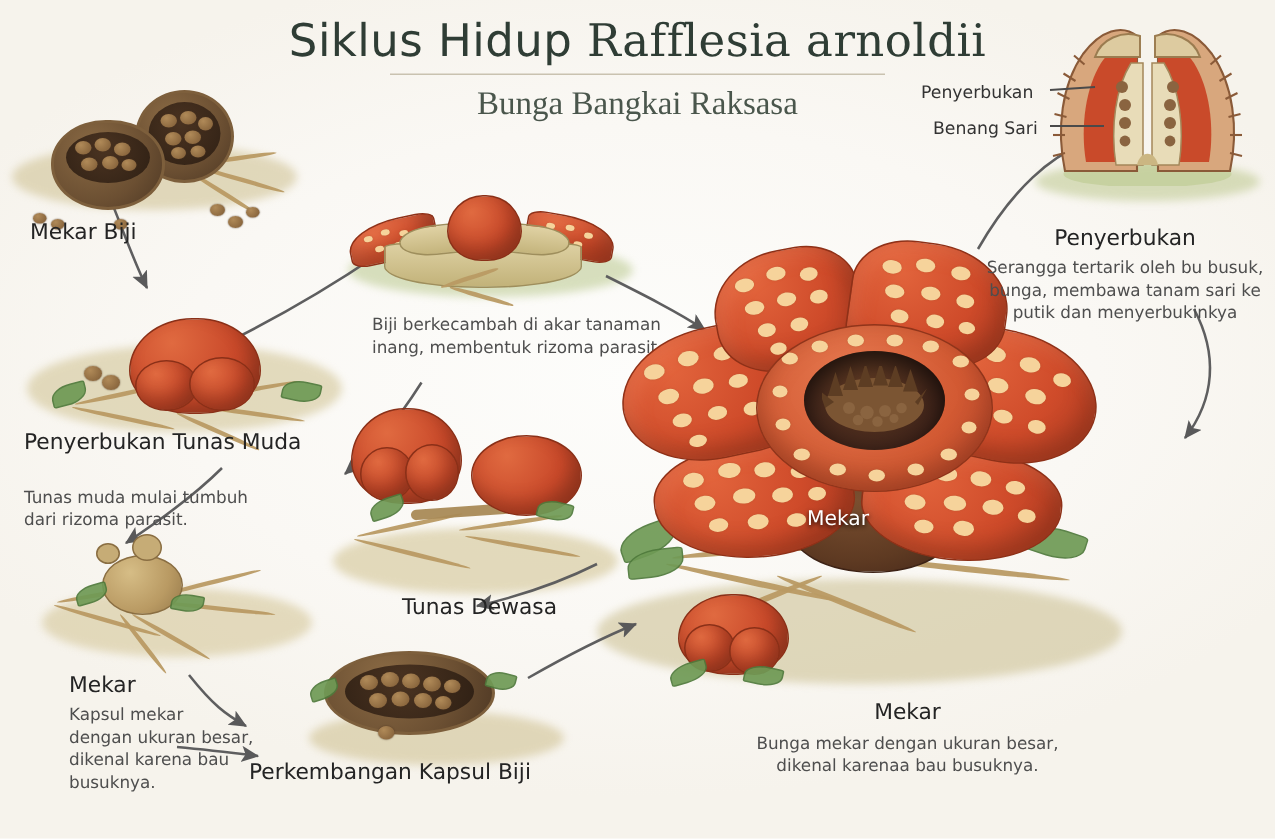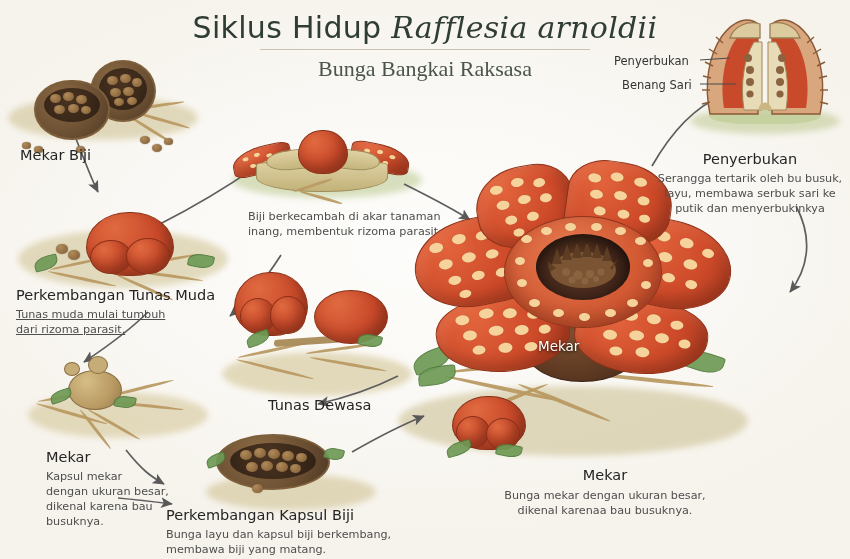--- a/index.html
+++ b/index.html
@@ -13,21 +13,21 @@
     background:
       radial-gradient(ellipse 60% 50% at 50% 45%, #fdfdfb 0%, #faf8f4 60%, #f6f3ec 100%);
     overflow:hidden;
   }
   
   .title-wrap{position:absolute;left:0;top:10px;width:850px;text-align:center;}
   .title{
     font-size:30px;color:#2f3d35;letter-spacing:.3px;
     font-family:"DejaVu Sans", sans-serif;font-weight:400;
   }
-  .title .sp{font-style:italic;font-family:"DejaVu Serif",serif;}
+  .title .sp{font-family:"DejaVu Serif",serif;}
   .title-rule{
     width:330px;height:1px;background:#c9c2b0;margin:4px auto 0;
   }
   .subtitle{
     margin-top:6px;font-size:22px;color:#4a564c;
     font-family:Liberation Serif, serif;
   }
   
   .lbl{position:absolute;color:#2b2b2b;font-family:"DejaVu Sans", sans-serif;}
   .lbl .h{font-size:14.5px;color:#242424;display:block;line-height:1.25;}
@@ -173,22 +173,22 @@
     <div class="root" style="left:90px;top:66px;width:60px;height:2.5px;transform:rotate(24deg);"></div>
     <div class="leafc" style="left:6px;top:48px;width:22px;height:12px;transform:rotate(-14deg);"></div>
     <div class="leafc" style="left:160px;top:46px;width:24px;height:12px;transform:rotate(12deg);"></div>
     <div class="bud" style="left:58px;top:4px;width:86px;height:62px;"></div>
     <div class="bud" style="left:62px;top:32px;width:40px;height:32px;border-radius:50%;"></div>
     <div class="bud" style="left:98px;top:30px;width:42px;height:34px;border-radius:50%;"></div>
     <div class="seed" style="left:28px;top:36px;width:12px;height:10px;"></div>
     <div class="seed" style="left:40px;top:42px;width:12px;height:10px;"></div>
   </div>
   <div class="lbl" style="left:16px;top:286px;width:200px;">
-    <span class="h">Perkembangan Tunas Muda</span>
-    <span class="b" style="white-space:pre-line;margin-top:3px;text-decoration:underline;">Tunas muda mulai tumbuh
+    <span class="h">Penyerbukan Tunas Muda</span>
+    <span class="b" style="white-space:pre-line;margin-top:20px;">Tunas muda mulai tumbuh
 dari rizoma parasit.</span>
   </div>
 
   <div class="scene" style="left:228px;top:128px;width:186px;height:72px;">
     <div class="petal" style="left:4px;top:18px;width:58px;height:26px;border-radius:60% 20% 40% 20%;transform:rotate(-12deg);">
       <div class="dots" style="border-radius:60% 20% 40% 20%;">
         <div class="dot" style="left:10px;top:7px;width:6px;height:4px;"></div>
         <div class="dot" style="left:22px;top:5px;width:6px;height:4px;"></div>
         <div class="dot" style="left:34px;top:8px;width:6px;height:4px;"></div>
         <div class="dot" style="left:16px;top:15px;width:6px;height:4px;"></div>
@@ -267,22 +267,20 @@
       <div class="seed" style="left:43px;top:25px;width:12px;height:10px;"></div>
       <div class="seed" style="left:58px;top:26px;width:12px;height:10px;"></div>
       <div class="seed" style="left:72px;top:28px;width:11px;height:9px;"></div>
     </div>
     <div class="seed" style="left:46px;top:54px;width:11px;height:9px;"></div>
     <div class="leafc" style="left:0px;top:24px;width:18px;height:10px;transform:rotate(-18deg);"></div>
     <div class="leafc" style="left:118px;top:18px;width:18px;height:10px;transform:rotate(14deg);"></div>
   </div>
   <div class="lbl" style="left:166px;top:506px;width:250px;">
     <span class="h">Perkembangan Kapsul Biji</span>
-    <span class="b" style="white-space:pre-line;margin-top:3px;">Bunga layu dan kapsul biji berkembang,
-membawa biji yang matang.</span>
   </div>
 
   <div class="scene" style="left:398px;top:160px;width:340px;height:250px;">
 
     <div class="root" style="left:46px;top:214px;width:120px;height:4px;transform:rotate(12deg);"></div>
     <div class="root" style="left:50px;top:210px;width:110px;height:4px;transform:rotate(-6deg);"></div>
     <div class="root" style="left:176px;top:210px;width:140px;height:4px;transform:rotate(6deg);"></div>
     <div class="root" style="left:174px;top:206px;width:130px;height:4px;transform:rotate(-8deg);"></div>
     <div class="root" style="left:120px;top:222px;width:100px;height:4px;transform:rotate(22deg);"></div>
     <div class="root" style="left:150px;top:222px;width:96px;height:4px;transform:rotate(-22deg) scaleX(-1);"></div>
@@ -488,18 +486,18 @@
   <svg class="arrows" viewBox="0 0 850 559" style="z-index:3;">
     <g stroke="#4a4a4a" stroke-width="1.2" fill="none">
       <path d="M700,60 L730,58"></path>
       <path d="M700,84 L736,84"></path>
     </g>
   </svg>
 
   <div class="lbl" style="left:652px;top:150px;width:196px;text-align:center;">
     <span class="h">Penyerbukan</span>
     <span class="b" style="white-space:pre-line;margin-top:3px;">Serangga tertarik oleh bu busuk,
-layu, membawa serbuk sari ke
+bunga, membawa tanam sari ke
 putik dan menyerbukinkya</span>
   </div>
 
 
 </div>
 
 </body></html>

